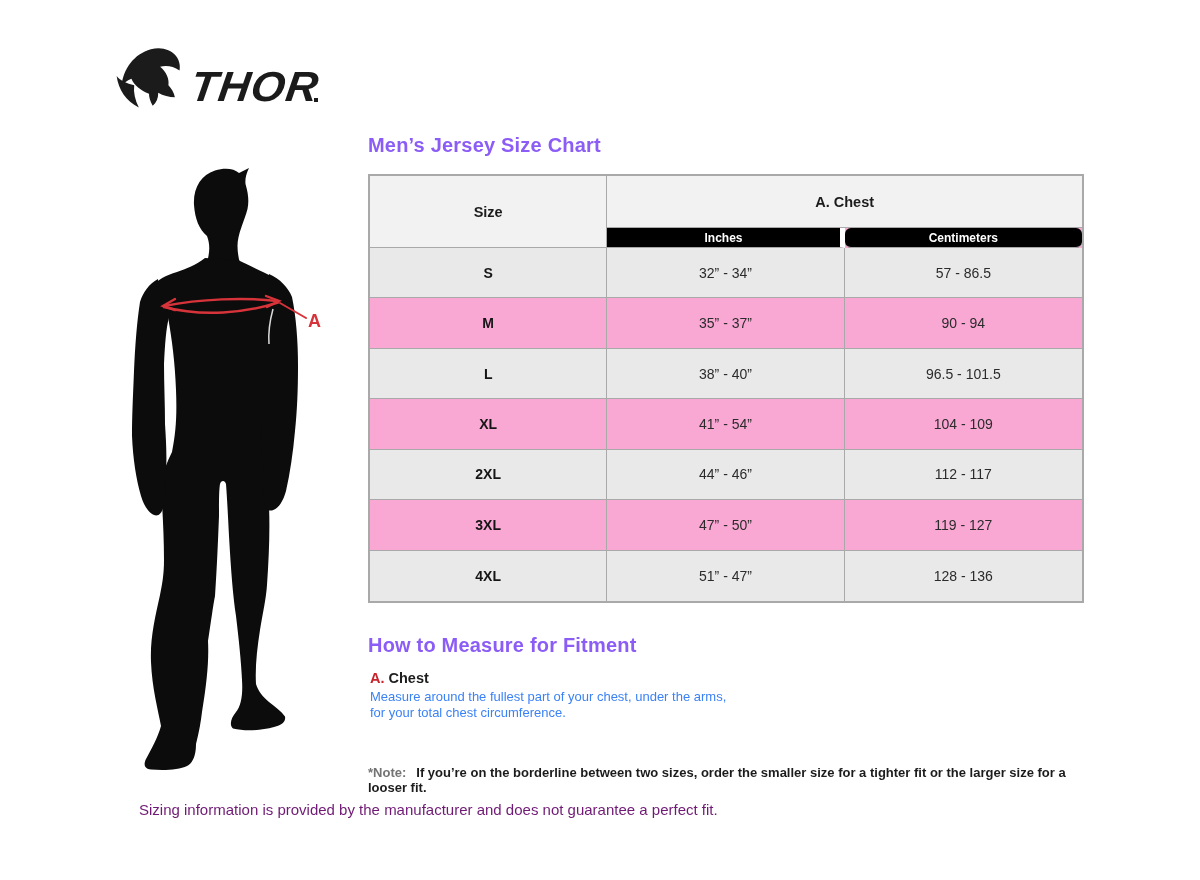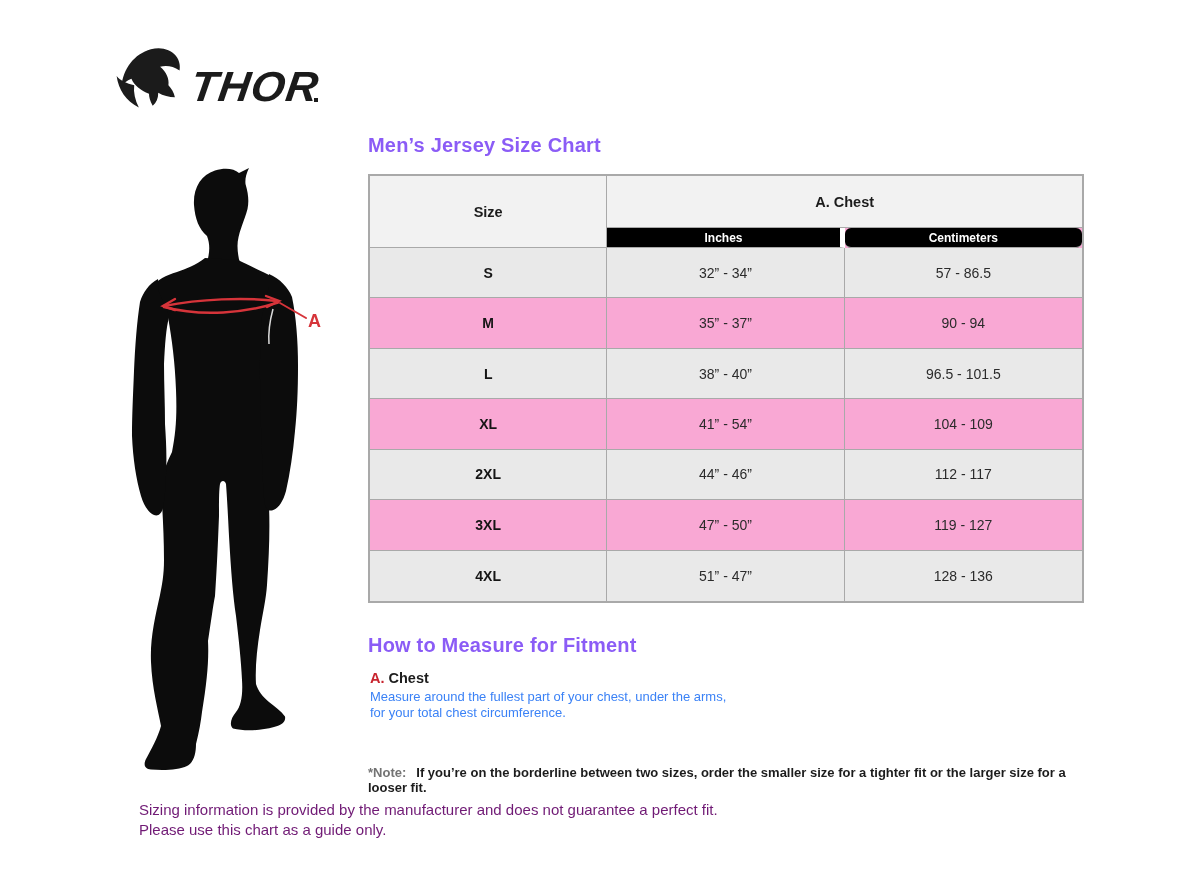--- a/index.html
+++ b/index.html
@@ -152,14 +152,13 @@
   </div>
   <div id="measure-text">Measure around the fullest part of your chest, under the arms, for your total chest circumference.</div>
 </div>
 
 <div id="note-block" class="abs">
   <span id="note-label">*Note:</span><span>If you’re on the borderline between two sizes, order the smaller size for a tighter fit or the larger size for a looser fit.</span>
 </div>
 
 <div id="disclaimer" class="abs">
   <div>Sizing information is provided by the manufacturer and does not guarantee a perfect fit.</div>
-  <div>Please use this chart as a guide only.</div>
 </div>
 
 </body></html>

